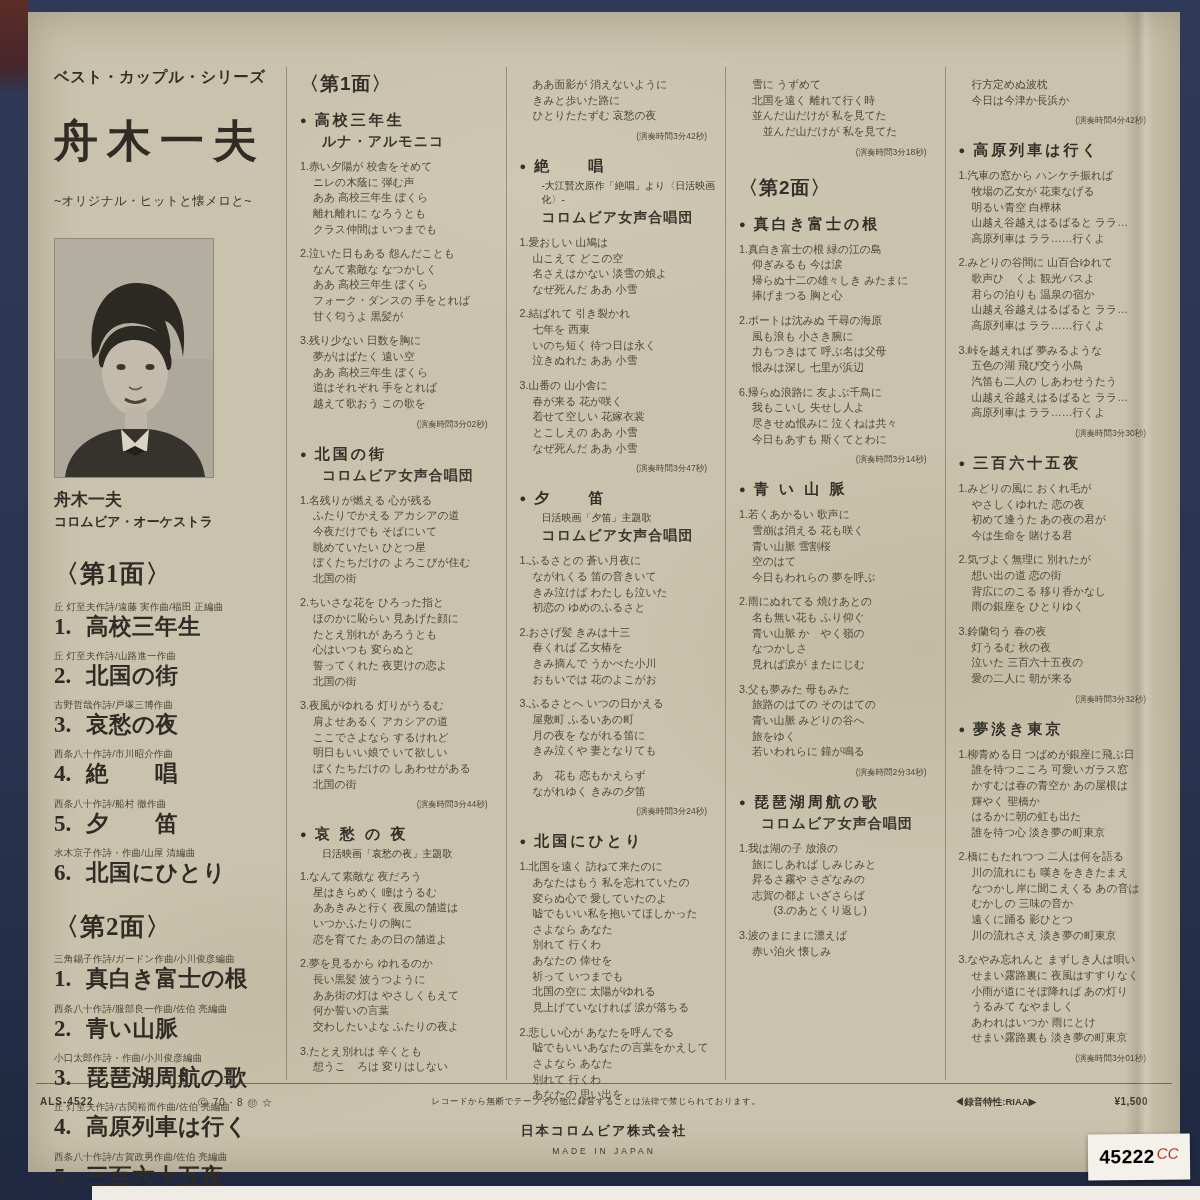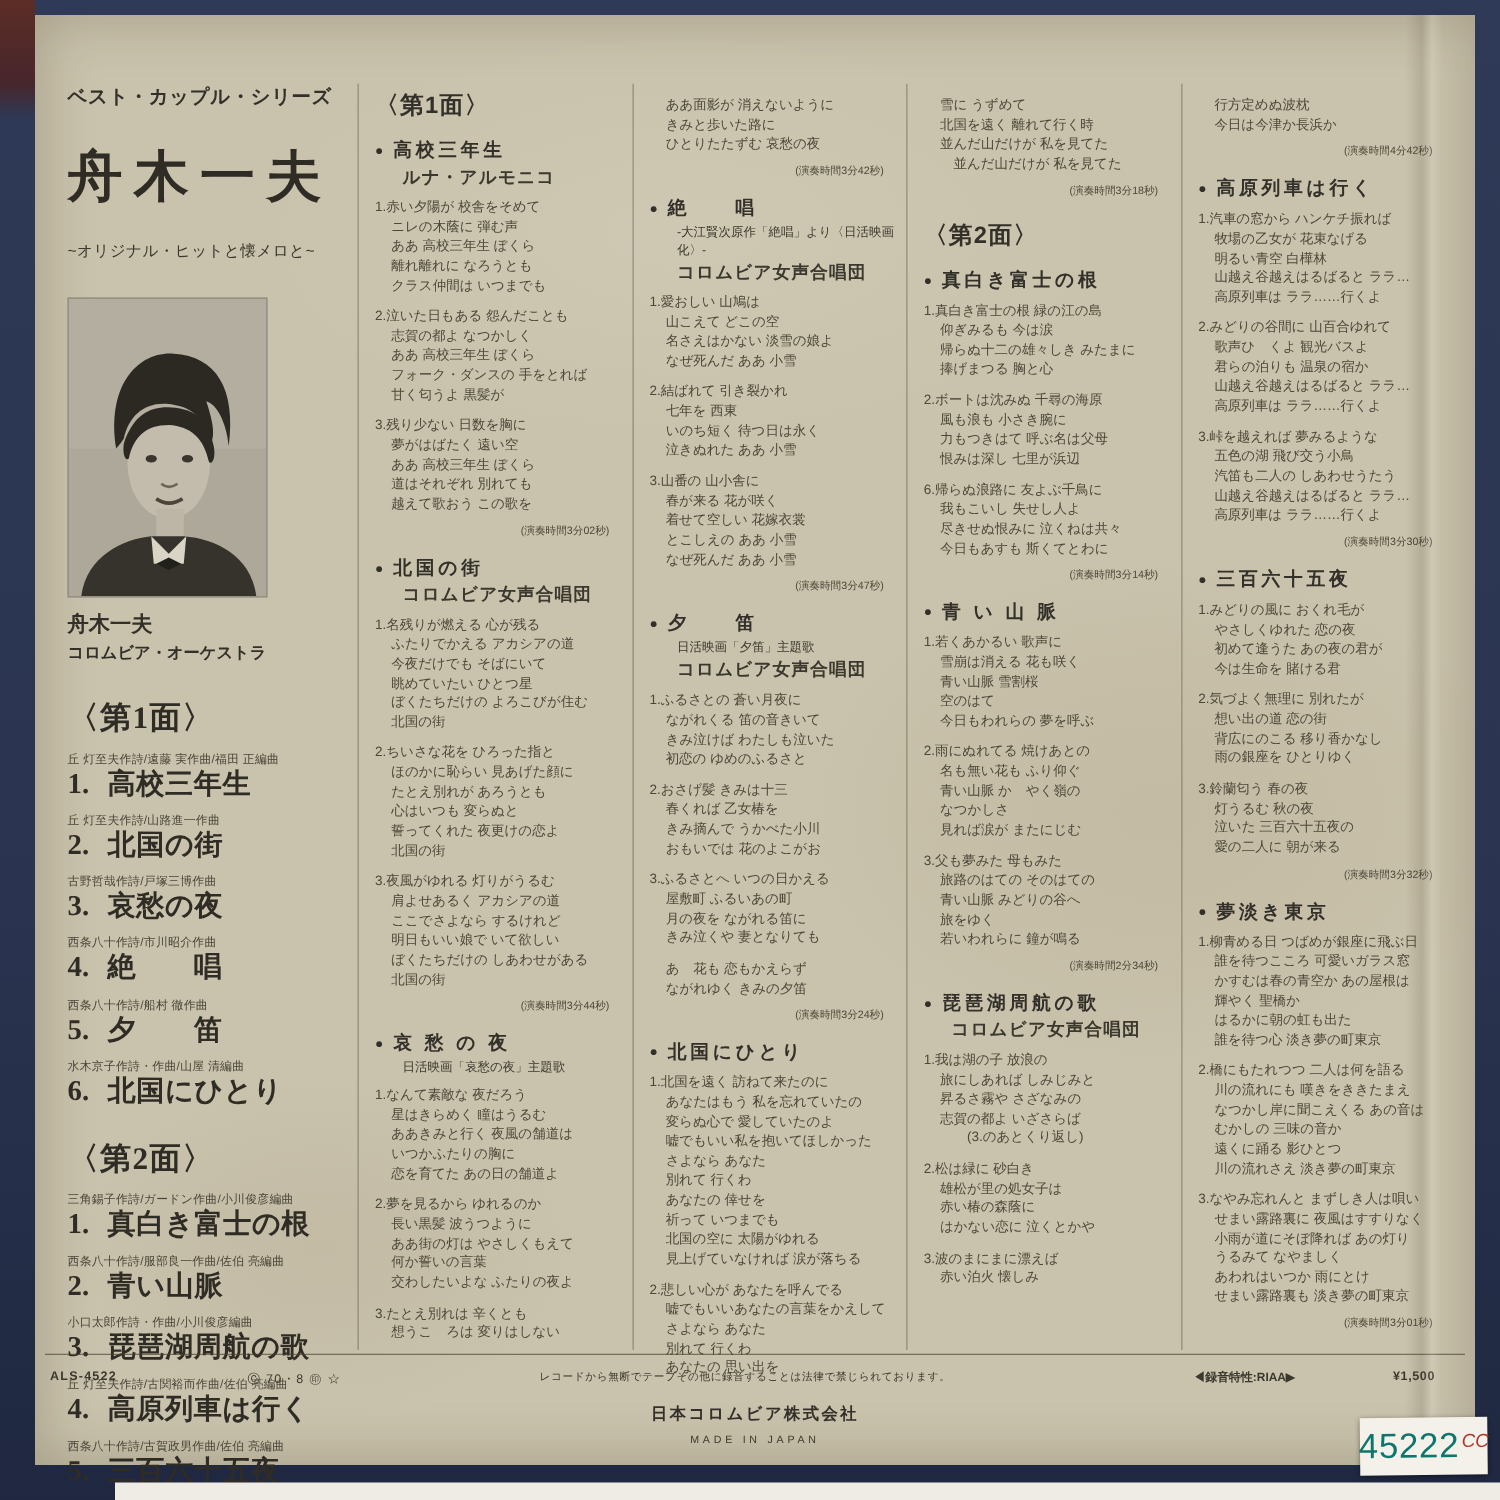--- a/index.html
+++ b/index.html
@@ -69,21 +69,21 @@
   .f-price{position:absolute;right:16px;font-weight:bold;letter-spacing:.5px;}
   .company{position:absolute;left:0;right:0;bottom:32px;text-align:center;
     font-size:13px;font-weight:bold;letter-spacing:2px;color:#33302a;}
   .madein{position:absolute;left:0;right:0;bottom:16px;text-align:center;
     font-size:8.5px;letter-spacing:3px;color:#3b382e;}
 
   .bottom-strip{position:absolute;left:92px;right:0;bottom:0;height:14px;background:#efece5;}
   .sticker{position:absolute;left:1088px;top:1134px;width:102px;height:46px;
     background:#f4f1ea;transform:rotate(-.6deg);box-shadow:0 1px 4px rgba(0,0,0,.45);
     display:flex;align-items:center;justify-content:center;}
-  .sticker-num{font-size:28px;font-weight:normal;color:#0f766e;letter-spacing:.5px;}
+  .sticker-num{font-size:19px;font-weight:bold;color:#000000;letter-spacing:.5px;}
   .sticker-cc{font-size:15px;font-style:italic;color:#b23428;margin-left:2px;transform:translateY(-4px);}
 </style>
 </head>
 <body>
 
 <div class="scene">
   <div class="corner-red"></div>
 
   <div class="paper">
     <div class="content">
@@ -152,30 +152,30 @@
               <div class="sub lg">ルナ・アルモニコ</div>
               <div class="verse">
                 <div class="line first">1.赤い夕陽が 校舎をそめて</div>
                 <div class="line">ニレの木蔭に 弾む声</div>
                 <div class="line">ああ 高校三年生 ぼくら</div>
                 <div class="line">離れ離れに なろうとも</div>
                 <div class="line">クラス仲間は いつまでも</div>
               </div>
               <div class="verse">
                 <div class="line first">2.泣いた日もある 怨んだことも</div>
-                <div class="line">志賀の都よ なつかしく</div>
+                <div class="line">なんて素敵な なつかしく</div>
                 <div class="line">ああ 高校三年生 ぼくら</div>
                 <div class="line">フォーク・ダンスの 手をとれば</div>
                 <div class="line">甘く匂うよ 黒髪が</div>
               </div>
               <div class="verse">
                 <div class="line first">3.残り少ない 日数を胸に</div>
                 <div class="line">夢がはばたく 遠い空</div>
                 <div class="line">ああ 高校三年生 ぼくら</div>
-                <div class="line">道はそれぞれ 別れても</div>
+                <div class="line">道はそれぞれ 手をとれば</div>
                 <div class="line">越えて歌おう この歌を</div>
               </div>
               <div class="duration">(演奏時間3分02秒)</div>
             </section>
             <section class="song">
               <div class="song-title"><span class="bullet">●</span><span>北国の街</span></div>
               <div class="sub lg">コロムビア女声合唱団</div>
               <div class="verse">
                 <div class="line first">1.名残りが燃える 心が残る</div>
                 <div class="line">ふたりでかえる アカシアの道</div>
@@ -370,26 +370,20 @@
             </section>
             <section class="song">
               <div class="song-title"><span class="bullet">●</span><span>琵琶湖周航の歌</span></div>
               <div class="sub lg">コロムビア女声合唱団</div>
               <div class="verse">
                 <div class="line first">1.我は湖の子 放浪の</div>
                 <div class="line">旅にしあれば しみじみと</div>
                 <div class="line">昇るさ霧や さざなみの</div>
                 <div class="line">志賀の都よ いざさらば</div>
                 <div class="line">　　(3.のあとくり返し)</div>
-              </div>
-              <div class="verse">
-                <div class="line first">2.松は緑に 砂白き</div>
-                <div class="line">雄松が里の処女子は</div>
-                <div class="line">赤い椿の森蔭に</div>
-                <div class="line">はかない恋に 泣くとかや</div>
               </div>
               <div class="verse">
                 <div class="line first">3.波のまにまに漂えば</div>
                 <div class="line">赤い泊火 懐しみ</div>
               </div>
             </section>
           </div>
           <div class="lyric-col">
             <section class="song">
               <div class="verse">

